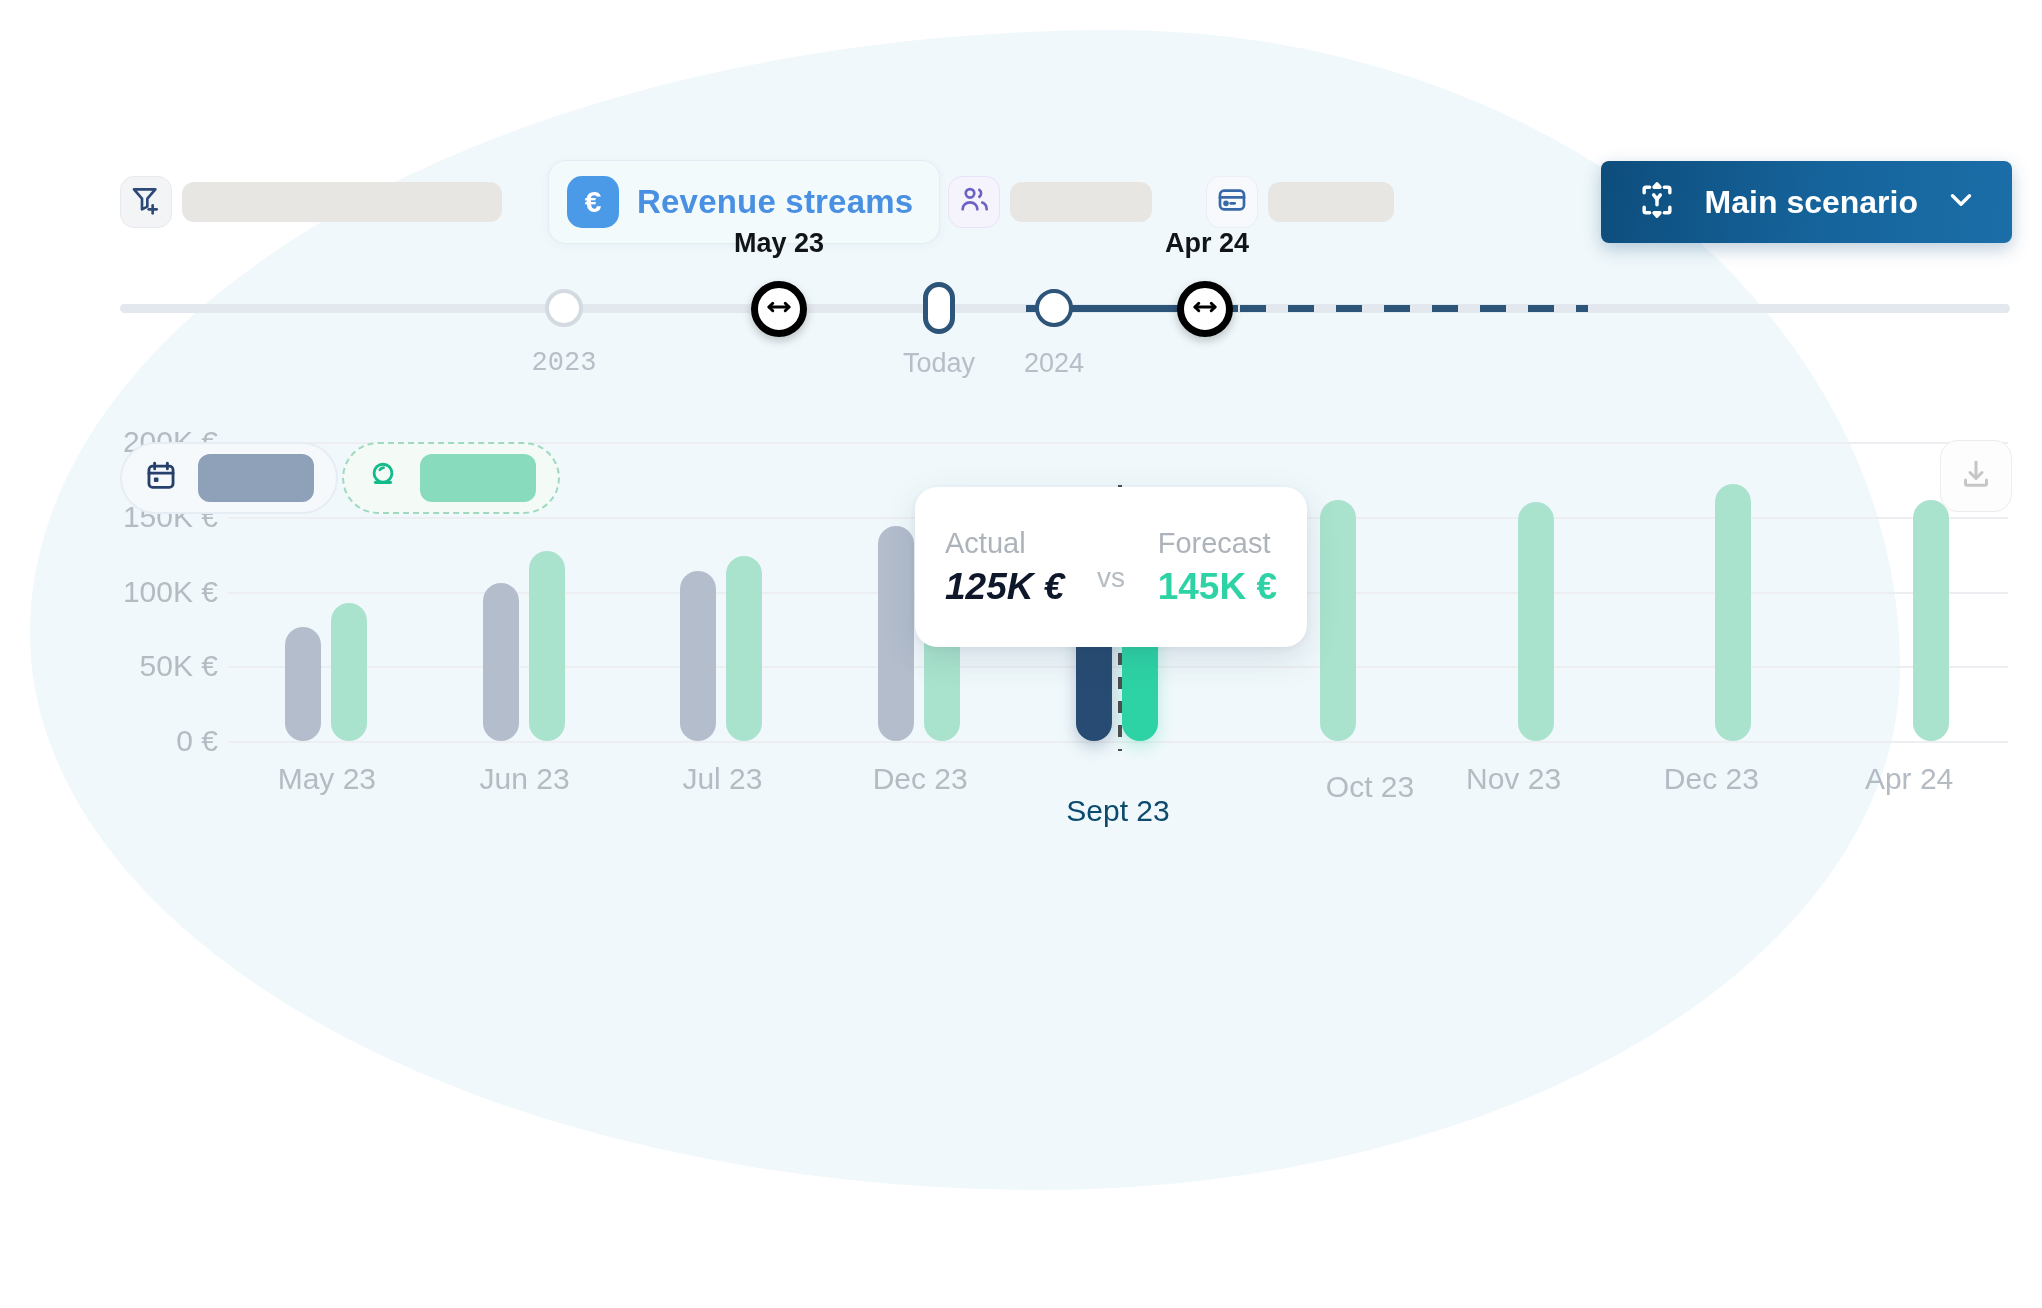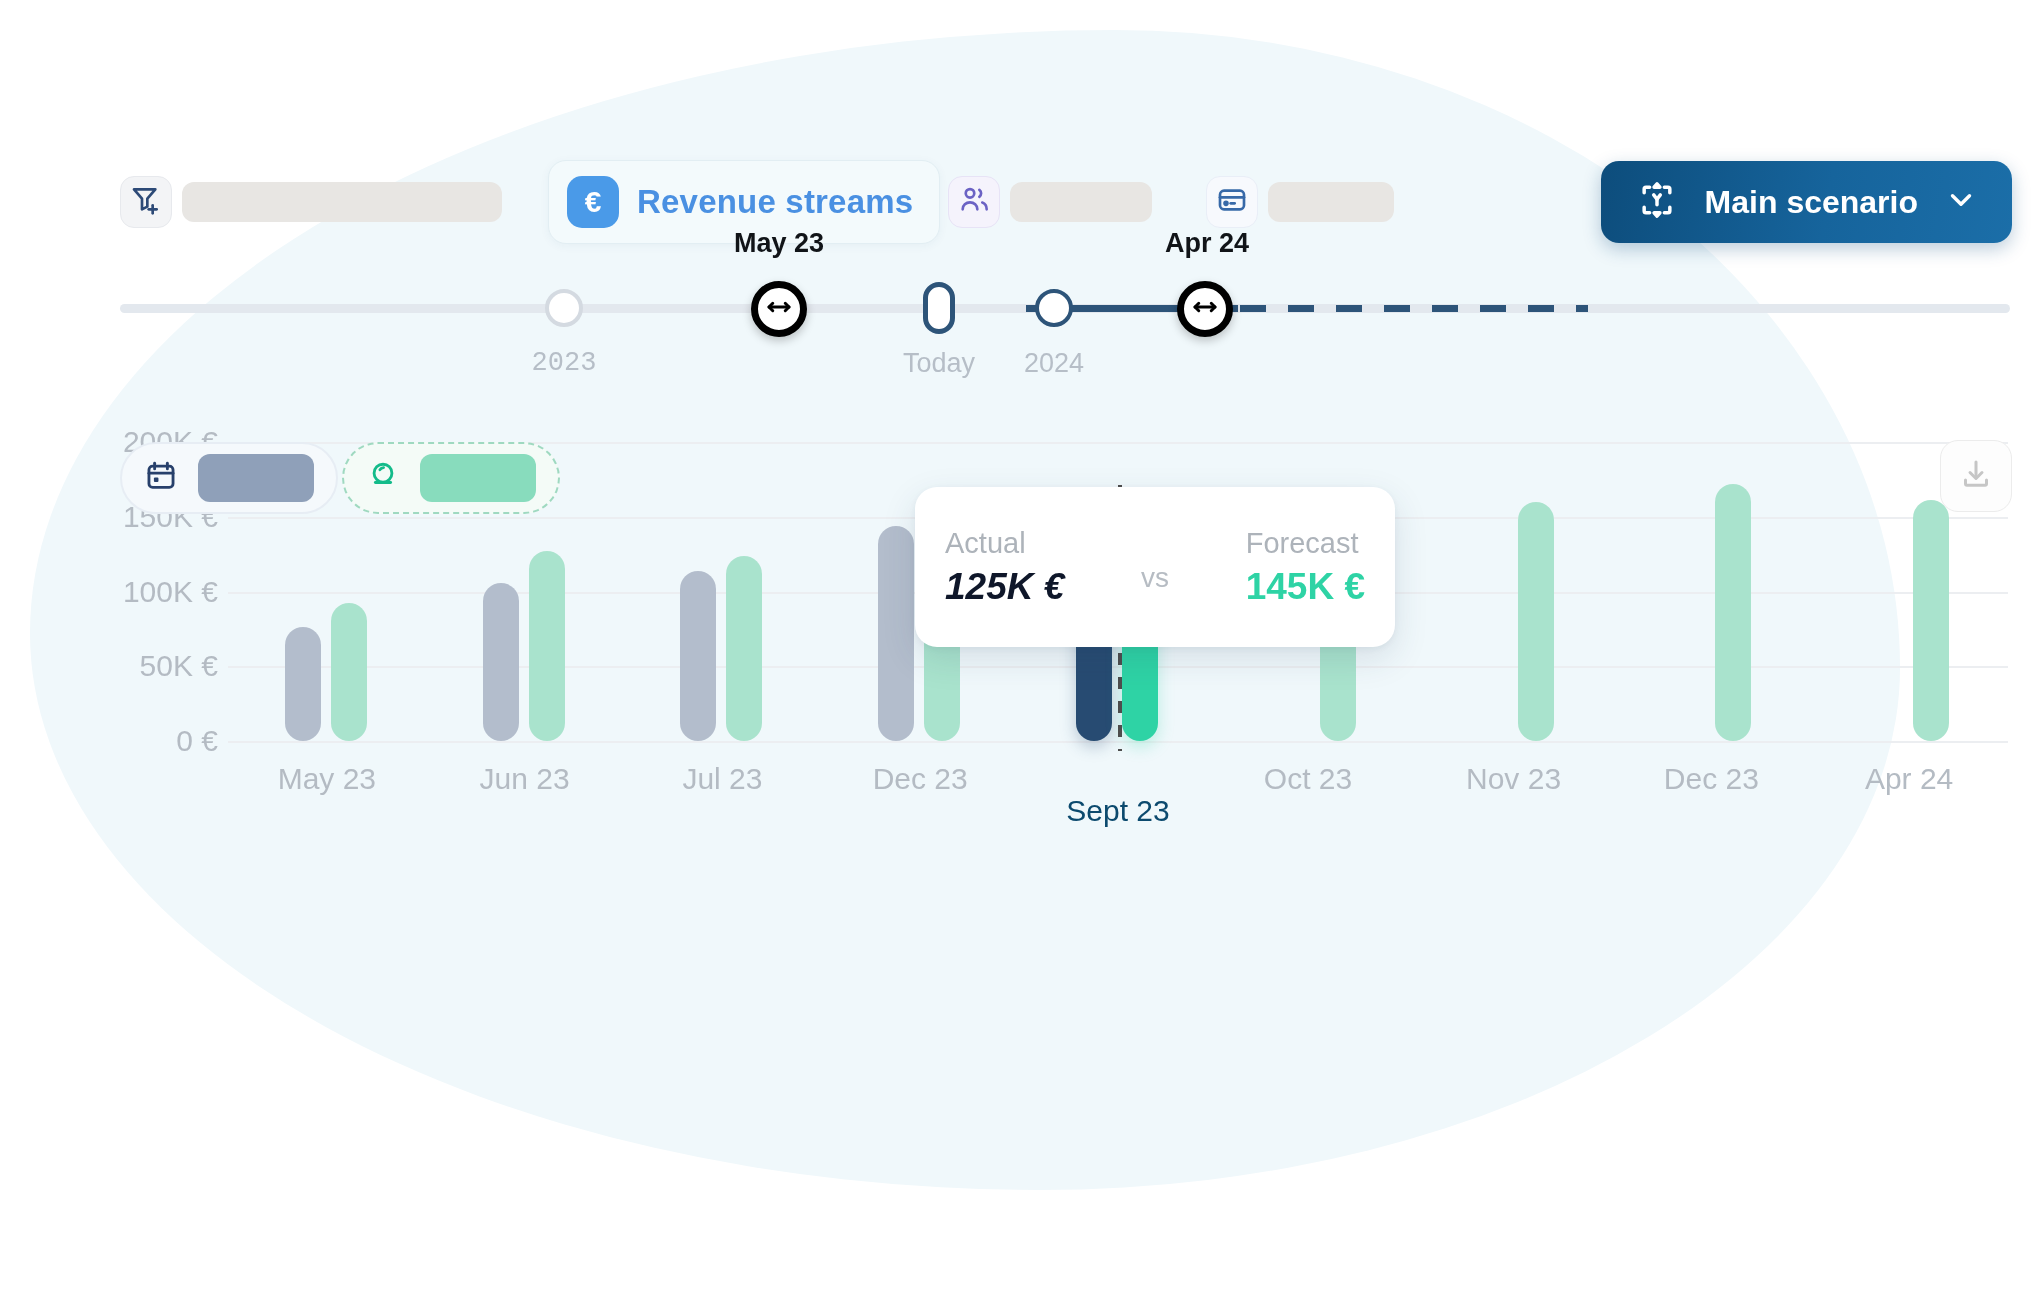--- a/index.html
+++ b/index.html
@@ -60,21 +60,21 @@
   .tb-chip .lbl {
     color: #4a90e2; font-size: 33px; font-weight: 600; letter-spacing: .2px;
     white-space: nowrap;
   }
 
   .scenario-btn {
     position: absolute; right: 30px; top: -15px;
     height: 82px;
     display: flex; align-items: center; gap: 26px;
     padding: 0 34px;
-    border-radius: 18px;
+    border-radius: 8px;
     background: linear-gradient(100deg, #0d4d7c 0%, #16649c 55%, #1b6ea8 100%);
     box-shadow: 0 6px 18px rgba(13,77,124,.28);
     color: #fff;
     cursor: pointer;
   }
   .scenario-btn .sc-label { font-size: 32px; font-weight: 600; white-space: nowrap; }
 
   
   .timeline { position: absolute; left: 0; top: 256px; width: 2042px; height: 160px; z-index: 5; }
   .tl-track {
@@ -175,21 +175,21 @@
   .x-label {
     position: absolute; top: 222px;
     font-size: 30px; color: #b4bbc3;
     transform: translateX(-50%); white-space: nowrap;
   }
   .x-label.active { color: #0c4a6e; font-weight: 400; margin-top: 32px; }
 
   
   .tooltip {
     position: absolute; left: 915px; top: 487px;
-    width: 480px; height: 160px;
+    width: 392px; height: 160px;
     background: #ffffff;
     border-radius: 22px;
     box-shadow: 0 12px 34px rgba(35,60,90,.13), 0 2px 6px rgba(35,60,90,.06);
     display: flex; align-items: center; justify-content: space-between;
     padding: 0 30px;
     z-index: 10;
   }
   .tt-col { display: flex; flex-direction: column; gap: 6px; }
   .tt-cap { font-size: 29px; color: #adb3ba; }
   .tt-val { font-size: 37px; font-weight: 700; }
@@ -371,21 +371,21 @@
         <div class="bar forecast" title="160 K €" style="height: 239.2px; left: 1289.56px;"></div>
         <div class="bar forecast" title="172 K €" style="height: 257.14px; left: 1487.33px;"></div>
         <div class="bar forecast" title="161 K €" style="height: 240.695px; left: 1685.11px;"></div>
       </div>
     <div id="xlabels">
         <div class="x-label" style="left: 326.889px;">May 23</div>
         <div class="x-label" style="left: 524.667px;">Jun 23</div>
         <div class="x-label" style="left: 722.444px;">Jul 23</div>
         <div class="x-label" style="left: 920.222px;">Dec 23</div>
         <div class="x-label active" style="left: 1118px;">Sept 23</div>
-        <div class="x-label" style="left: 1308px;">Oct 23</div>
+        <div class="x-label" style="left: 1370px; margin-top: 8px;">Oct 23</div>
         <div class="x-label" style="left: 1513.56px;">Nov 23</div>
         <div class="x-label" style="left: 1711.33px;">Dec 23</div>
         <div class="x-label" style="left: 1909.11px;">Apr 24</div>
       </div>
   <div class="cursor-line" style="left: 1118px;"></div>
     </div>
 
   <div class="tooltip">
     <div class="tt-col">
       <span class="tt-cap">Actual</span>

